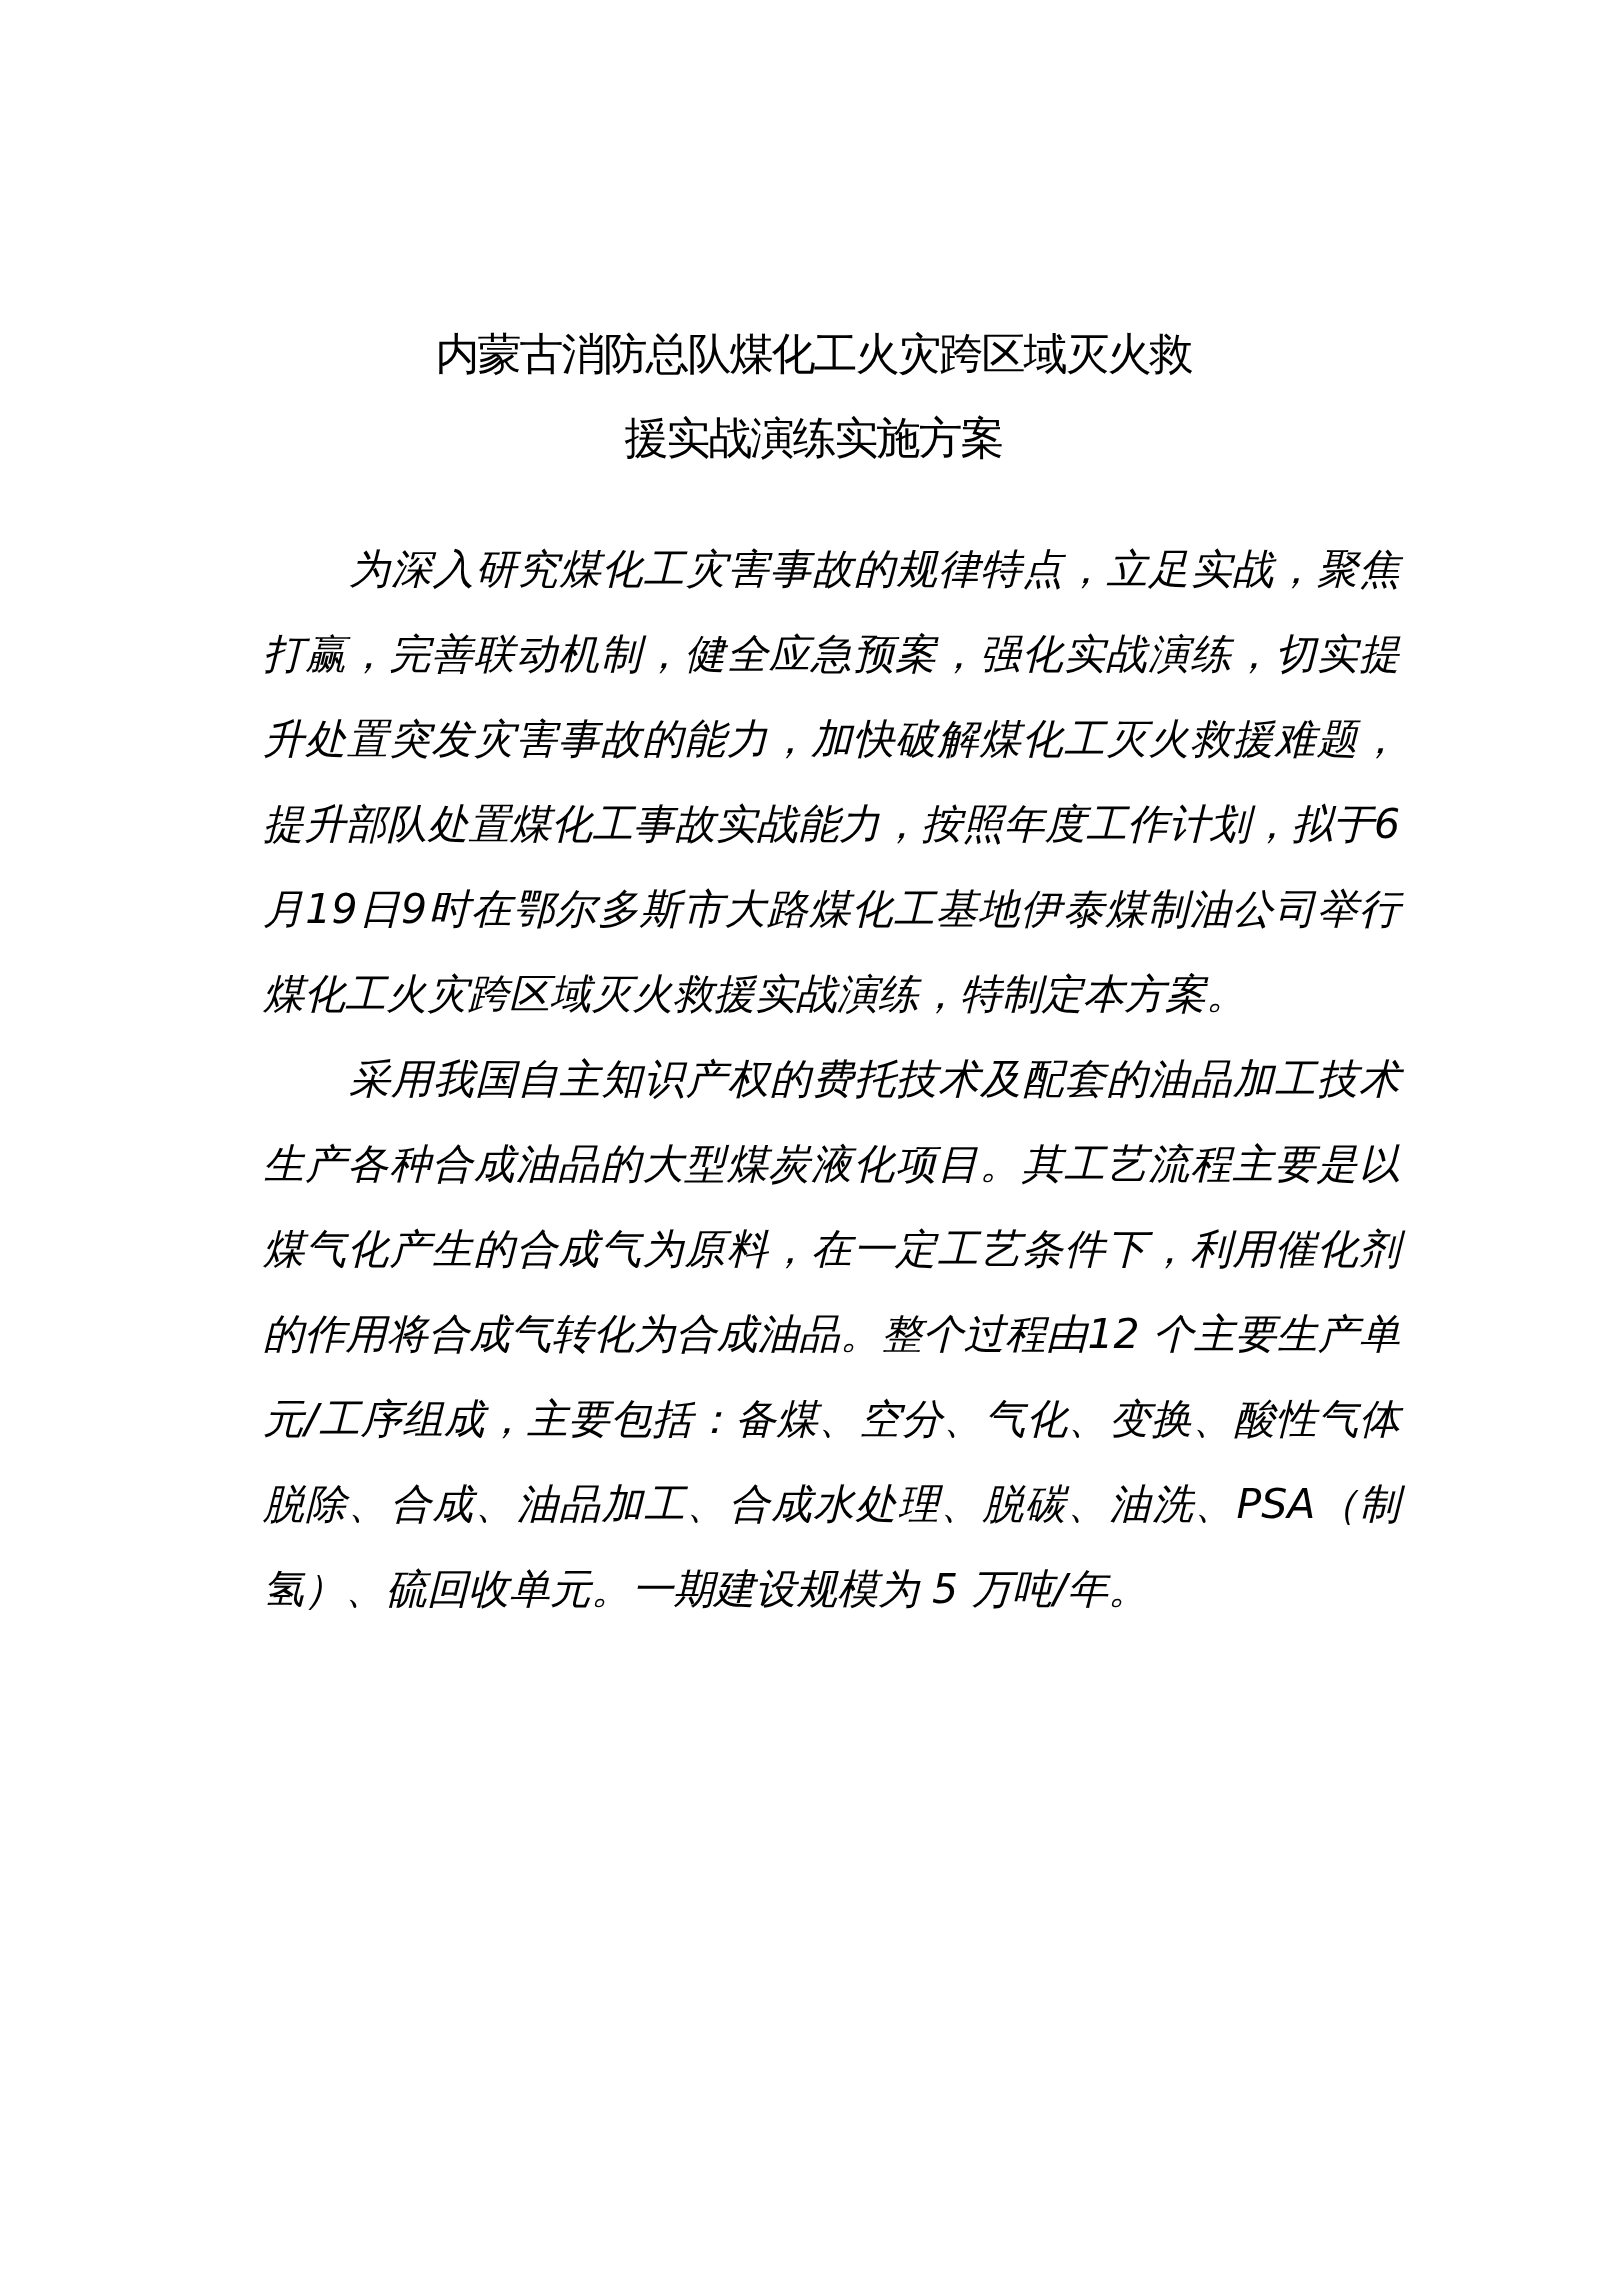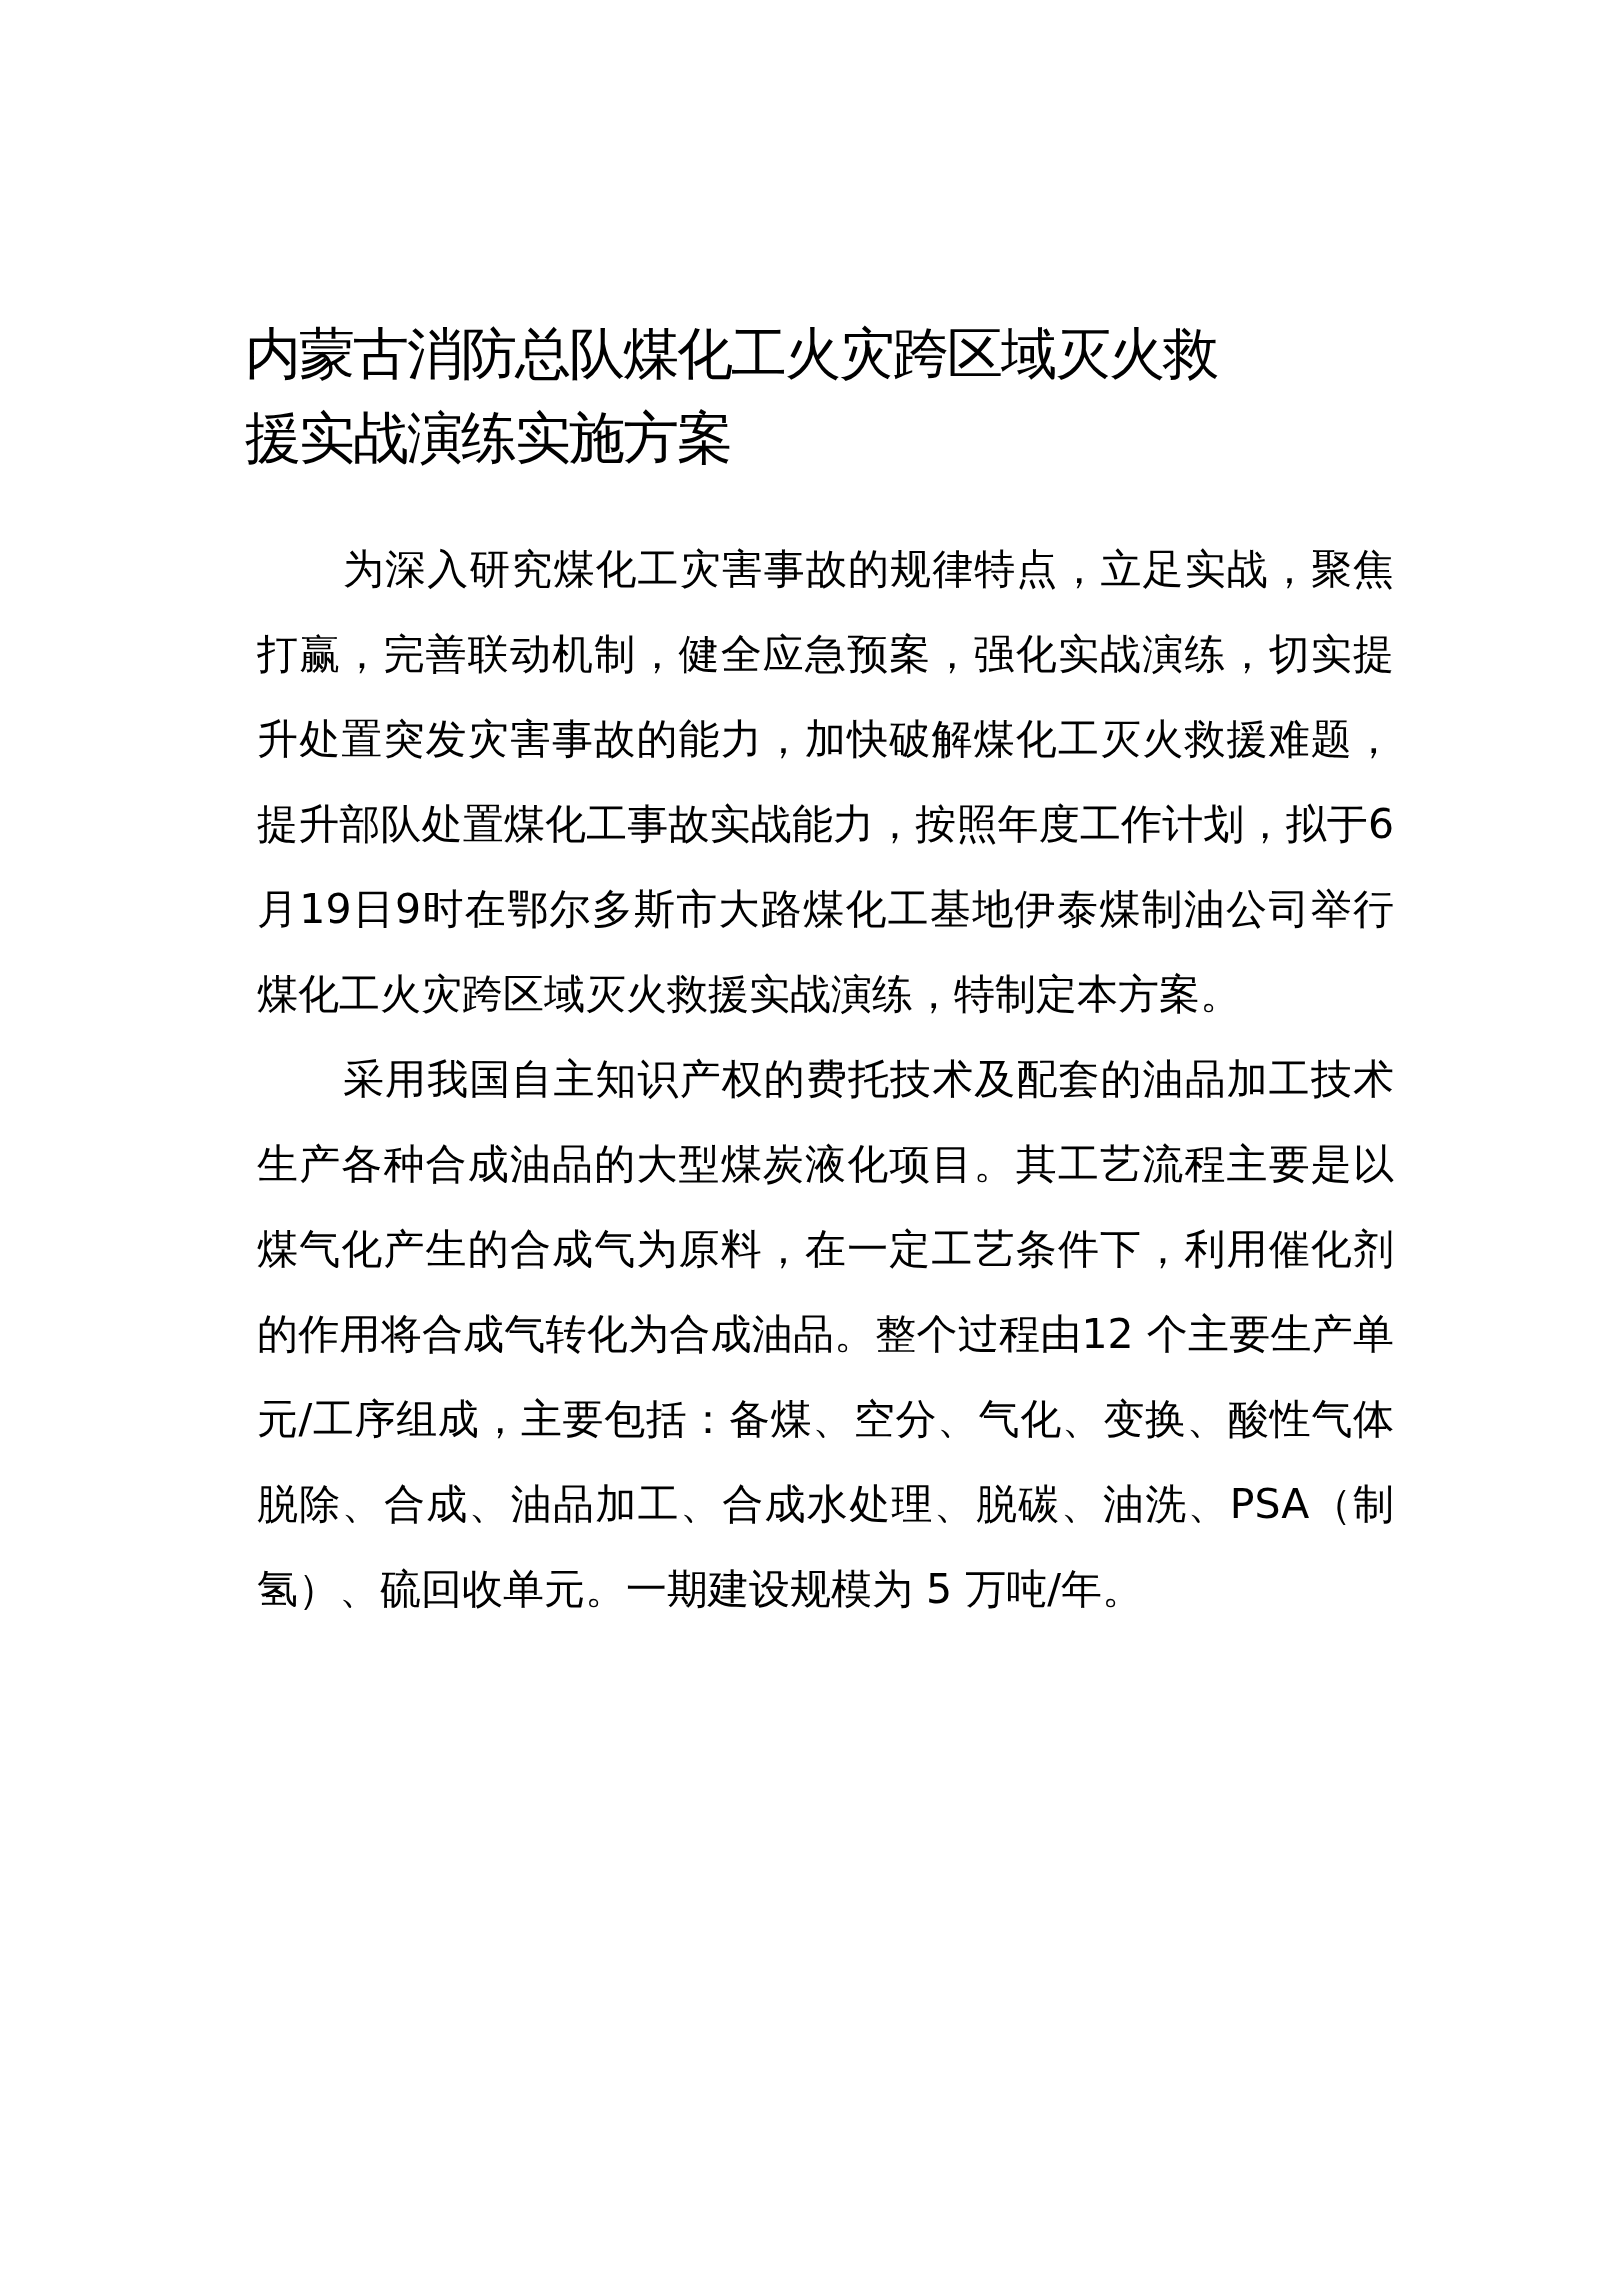--- a/index.html
+++ b/index.html
@@ -1,22 +1,22 @@
 <!DOCTYPE html>
 <html><head>
 <meta charset="utf-8">
 <style>
   html, body { margin: 0; padding: 0; background: #ffffff; }
   body { width: 1621px; height: 2293px; position: relative; overflow: hidden;
          font-family: "DejaVu Sans", "Liberation Sans", sans-serif; color: #000; }
   .page { position: absolute; left: 245px; top: 0; width: 1137px; }
-  .title { position: absolute; left: 0; width: 1137px; top: 312px; 
-           font-size: 56px; line-height: 84px; letter-spacing: -2px; }
-  .body { position: absolute; left: 12px; top: 527px; width: 1137px;
-          font-size: 41px; line-height: 85px; letter-spacing: 0px; }
+  .title { position: absolute; left: 0; width: 1137px; top: 312px; text-align: center;
+           font-size: 44px; line-height: 84px; letter-spacing: -2px; }
+  .body { position: absolute; left: 18px; top: 527px; width: 1137px;
+          font-size: 41px; line-height: 85px; letter-spacing: 0px; font-style: italic; }
   .para { margin: 0; text-indent: 86px; text-align: justify; }
   .heading { margin: 0; text-indent: 86px; }
   sup { font-size: 23.5px; line-height: 0; vertical-align: super; }
 </style>
 </head>
 <body>
 
 <div class="page">
   <div class="title">
     <div>内蒙古消防总队煤化工火灾跨区域灭火救</div>

